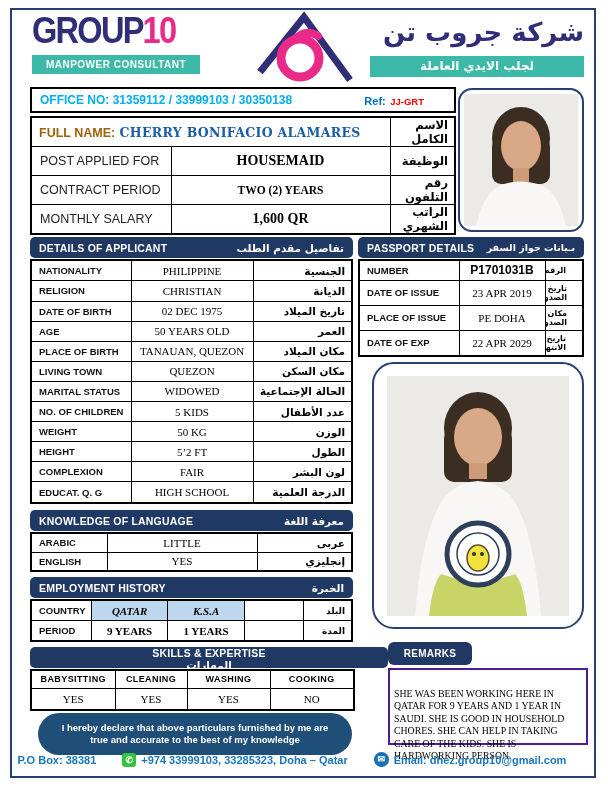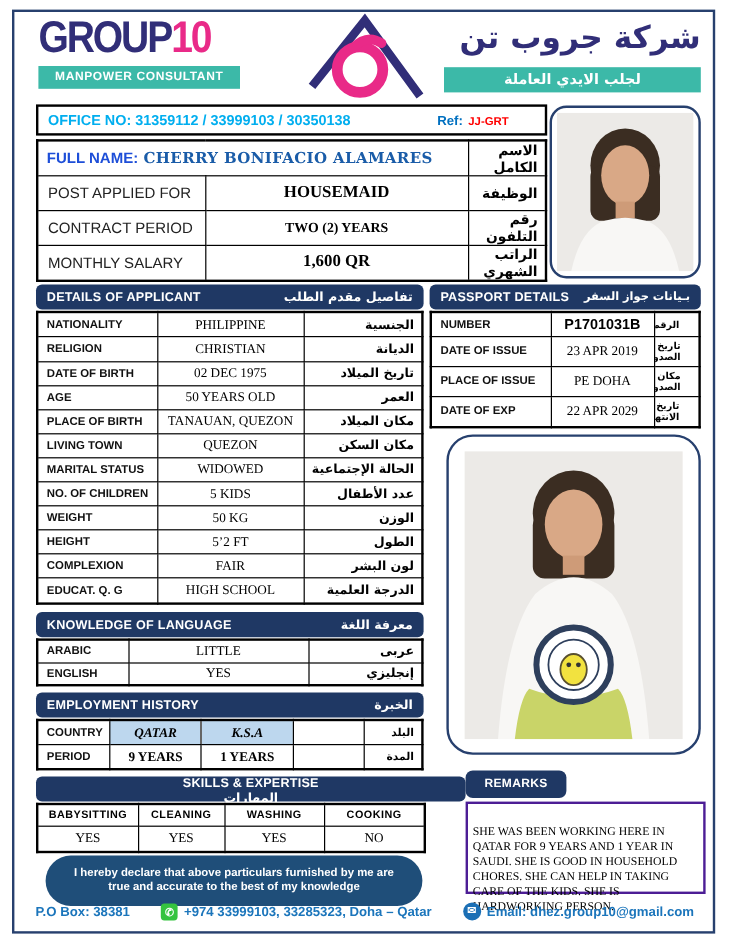--- a/index.html
+++ b/index.html
@@ -27,21 +27,21 @@
   table { border-collapse:collapse; table-layout:fixed; }
   td { border:1px solid #000; overflow:hidden; }
   .tbl { border:2px solid #000; }
   .lbl { font-weight:bold; font-size:9.5px; padding-left:7px; color:#111; }
   .val { font-family:"Liberation Serif", serif; font-size:11px; text-align:center; }
   .ar  { font-family:"DejaVu Sans", sans-serif; font-weight:bold; font-size:10.5px; text-align:right; padding-right:6px; direction:rtl; }
 
   
   .main-table { left:30px; top:116px; width:426px; height:114px; }
   .main-table td { vertical-align:middle; }
-  .fn-label { font-weight:bold; font-size:12.5px; color:#1d4ed8; }
+  .fn-label { font-weight:bold; font-size:12.5px; color:#a16207; }
   .fn-value { font-family:"DejaVu Serif", serif; font-weight:bold; font-size:12.5px; color:#1A5CA8; letter-spacing:.3px; }
   .main-lbl { font-size:12.5px; font-weight:normal; padding-left:8px; color:#222; }
   .main-val { font-family:"Liberation Serif", serif; font-weight:bold; font-size:13px; text-align:center; }
   .main-ar { font-size:11.5px; }
 
   
   .sec-hdr { height:21px; background:#1F3864; border-radius:5px; color:#fff; display:flex; align-items:center; justify-content:space-between; padding:0 9px; }
   .sec-hdr .t { font-weight:bold; font-size:10.5px; letter-spacing:.2px; }
   .sec-hdr .ta { font-family:"DejaVu Sans", sans-serif; font-weight:bold; font-size:10.5px; direction:rtl; }
 
@@ -49,21 +49,21 @@
   .photo-frame { border:2px solid #27406E; background:#fff; display:flex; align-items:center; justify-content:center; }
   .photo1 { left:458px; top:88px; width:126px; height:144px; border-radius:14px; }
   .photo2 { left:372px; top:362px; width:212px; height:267px; border-radius:22px; }
 
   
   .declaration { left:38px; top:713px; width:314px; height:42px; background:#1F4E79; border-radius:21px; color:#fff; font-weight:bold; font-size:9.5px; line-height:12.5px; text-align:center; display:flex; align-items:center; justify-content:center; padding:4px 18px; }
   .remarks-pill { left:388px; top:642px; width:84px; height:23px; background:#1F3864; border-radius:6px; color:#fff; font-weight:bold; font-size:10px; display:flex; align-items:center; justify-content:center; letter-spacing:.3px; }
   .remarks-box { left:388px; top:668px; width:200px; height:77px; border:2px solid #4c1d95; font-family:"Liberation Serif", serif; font-size:9.8px; line-height:12.4px; padding:18px 4px; color:#000; }
 
   
-  .footer { left:20px; top:752px; width:568px; display:flex; align-items:center; justify-content:center; gap:26px; color:#1B75BB; font-weight:bold; font-size:11px; }
+  .footer { left:8px; top:752px; width:568px; display:flex; align-items:center; justify-content:center; gap:26px; color:#1B75BB; font-weight:bold; font-size:11px; }
   .f-item { display:flex; align-items:center; gap:5px; }
   .wa-icon { width:14px; height:14px; background:#35C33F; border-radius:3px; color:#fff; font-size:9px; line-height:14px; text-align:center; }
   .em-icon { width:15px; height:15px; background:#1B6FB5; border-radius:50%; color:#fff; font-size:9px; line-height:15px; text-align:center; }
 
   .lt-blue { background:#BDD7EE;font-style:italic; }
   .emp-val { font-family:"Liberation Serif", serif; font-weight:bold; font-size:11px; text-align:center; }
   .skill-hdr { font-weight:bold; font-size:9px; text-align:center; letter-spacing:.4px; }
   .pp-num { font-weight:bold; font-size:12px; text-align:center; font-family:"Liberation Sans", sans-serif; }
   .pp-ar { font-size:8px; line-height:9px; text-align:right; padding-right:16px; }
 </style>

